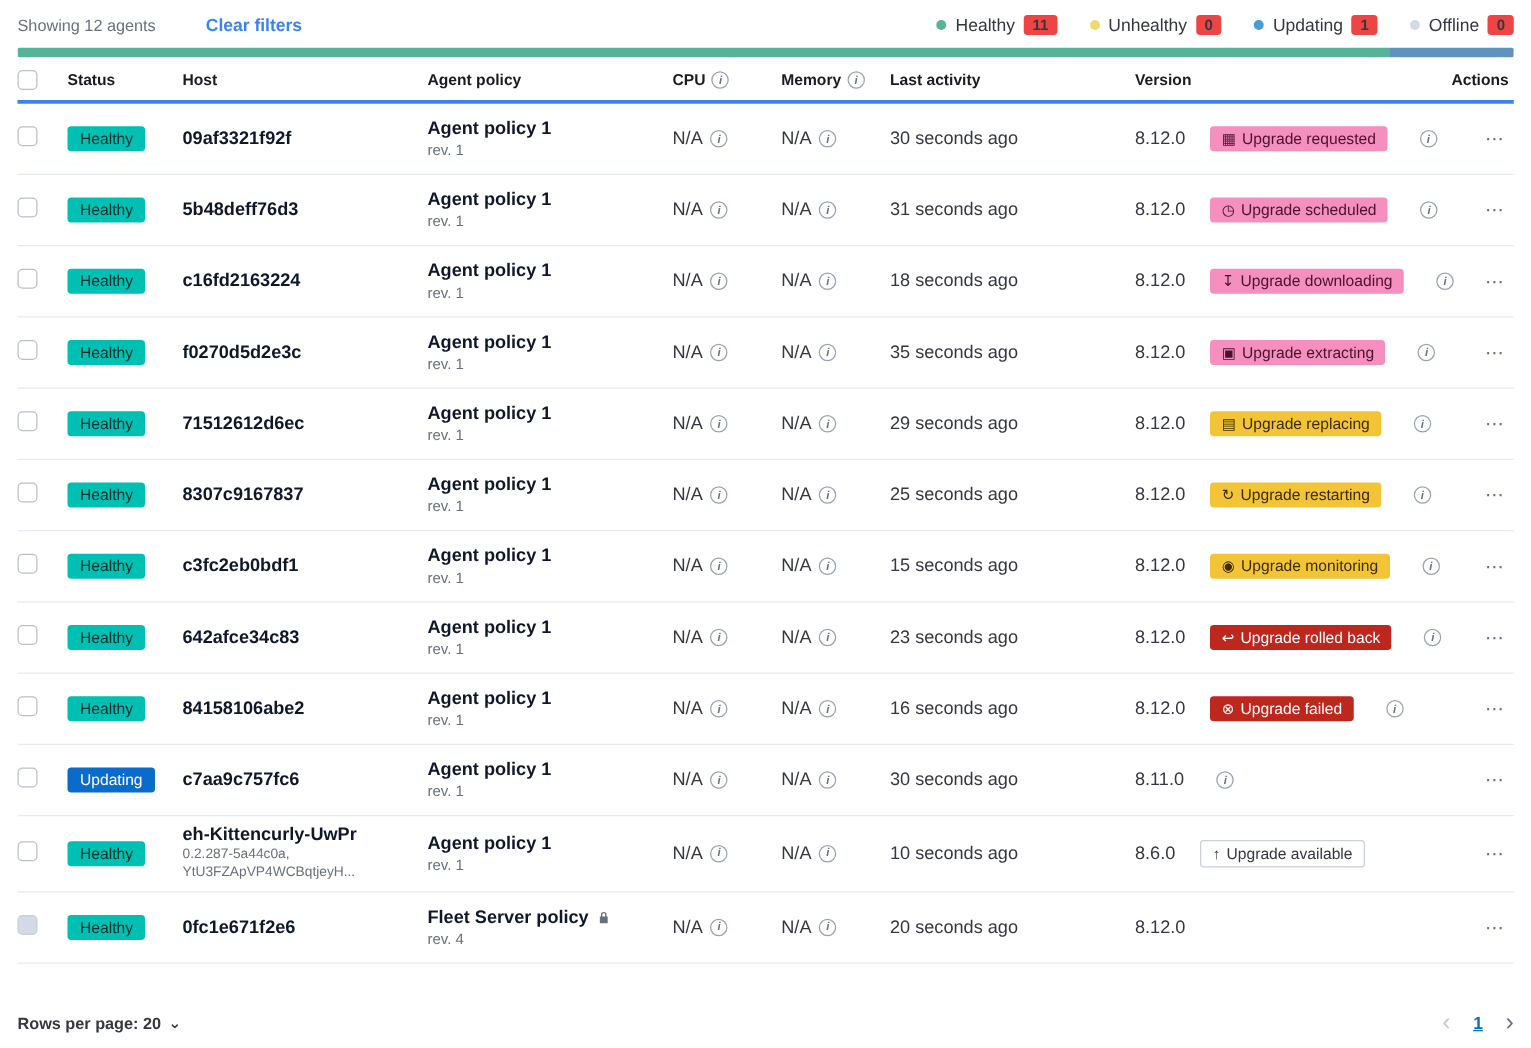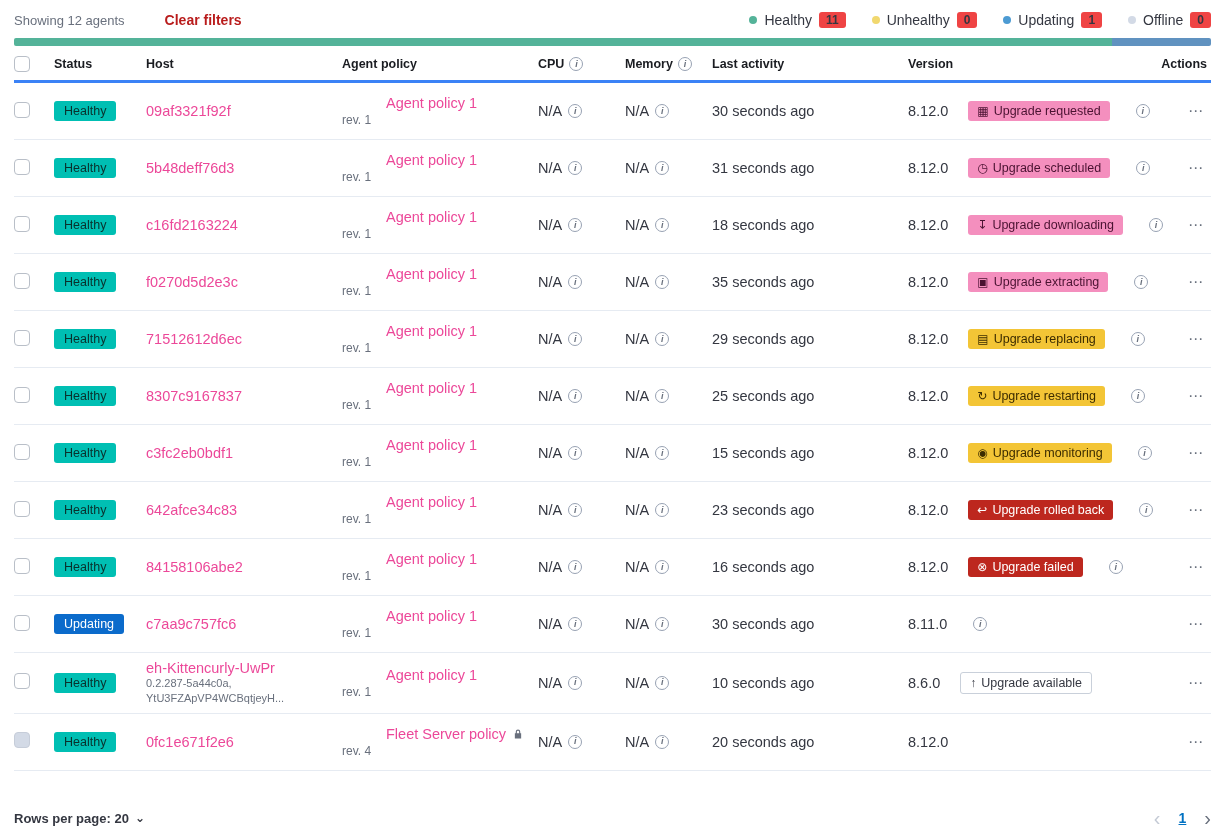--- a/index.html
+++ b/index.html
@@ -7,21 +7,21 @@
     font-family: "Liberation Sans", "DejaVu Sans", sans-serif;
     background:#fff; color:#343741;
     width:1225px; height:838px; overflow:hidden;
   }
   .page { padding:0 14px; display:flex; flex-direction:column; height:100%; }
 
   
   .toolbar { display:flex; justify-content:space-between; align-items:center; padding:12px 0 10px; }
   .toolbar-left { display:flex; align-items:center; gap:40px; }
   .showing { color:#69707D; font-size:13px; }
-  .clear-filters { color:#b91c1c; font-size:14px; font-weight:600; text-decoration:none; cursor:pointer; }
+  .clear-filters { color:#3b82f6; font-size:14px; font-weight:600; text-decoration:none; cursor:pointer; }
   .legend { display:flex; align-items:center; gap:26px; }
   .legend-item { display:flex; align-items:center; gap:7px; cursor:pointer; }
   .legend-dot { width:8px; height:8px; border-radius:50%; display:inline-block; }
   .legend-label { font-size:14px; color:#343741; }
   .legend-count { background:#ef4444; color:#343741; font-size:12px; font-weight:600; border-radius:3px; padding:1px 7px; }
 
   
   .progress { display:flex; height:8px; width:100%; border-radius:2px; overflow:hidden; margin-bottom:2px; }
   .progress > div { height:100%; }
 
@@ -34,24 +34,24 @@
   .row { border-bottom:1px solid #E6EBF2; min-height:57px; padding:7px 0; }
   .cell { padding-right:10px; font-size:14.5px; color:#343741; }
 
   .checkbox { width:16px; height:16px; border:1px solid #b9bfc8; border-radius:4px; background:#fff; display:inline-block; cursor:pointer; }
   .checkbox.disabled { background:#D3DAE6; border-color:#c6cdd9; cursor:default; }
 
   .status-badge { display:inline-block; padding:3px 10px; border-radius:3px; font-size:12.5px; font-weight:500; white-space:nowrap; }
   .s-healthy { background:#00BFB3; color:#09302c; }
   .s-updating { background:#0B6BCB; color:#fff; }
 
-  .host-link, .policy-link { color:#ec4899; font-size:14.5px; font-weight:400; text-decoration:none; cursor:pointer; }
+  .host-link, .policy-link { color:#0f172a; font-size:14.5px; font-weight:700; text-decoration:none; cursor:pointer; }
   .host-sub div { color:#69707D; font-size:11px; line-height:1.35; }
   .policy-rev { display:block; color:#69707D; font-size:12px; margin-top:2px; }
-  .policy-line { display:flex; align-items:center; gap:6px;margin-left:44px; }
+  .policy-line { display:flex; align-items:center; gap:6px; }
   .lock { fill:#69707D; flex:none; }
 
   .metric { display:flex; align-items:center; }
   .info-icon {
     width:14px; height:14px; border:1px solid #98A2B3; border-radius:50%;
     color:#69707D; font-size:9px; font-style:italic; font-weight:700;
     display:inline-flex; align-items:center; justify-content:center;
     margin-left:6px; flex:none; cursor:pointer; line-height:1;
   }
   .th .info-icon { margin-left:5px; }

